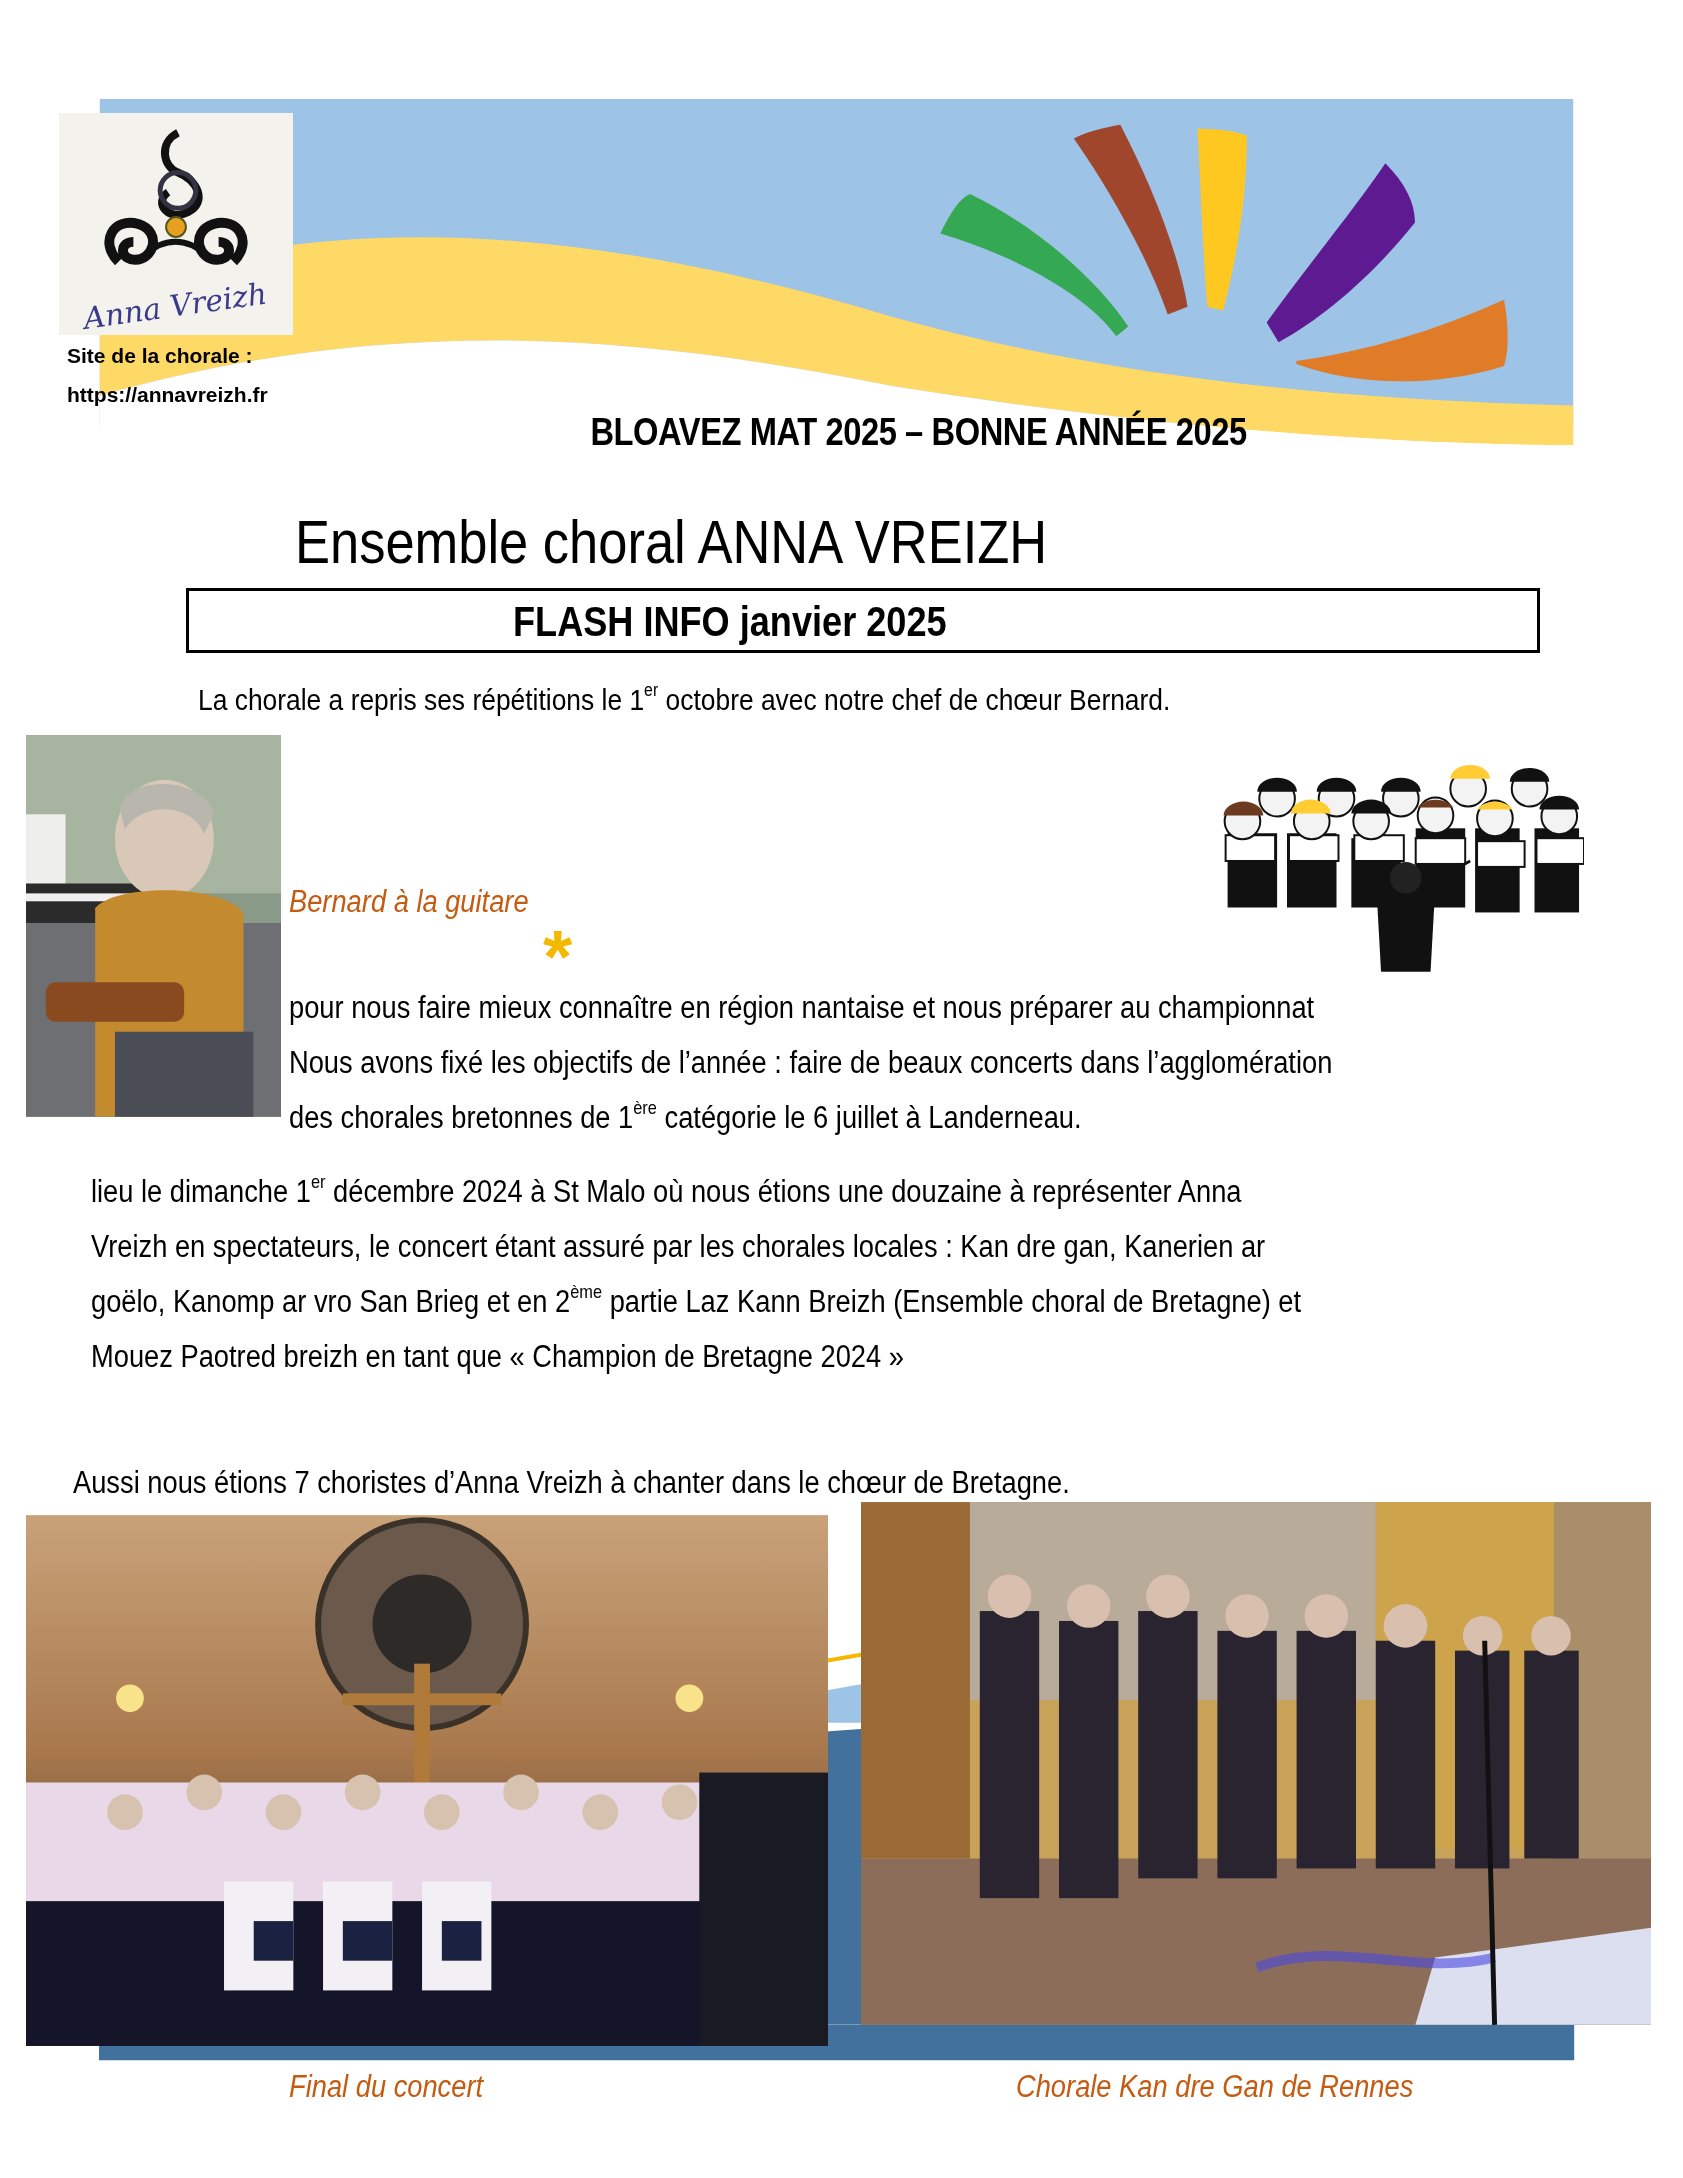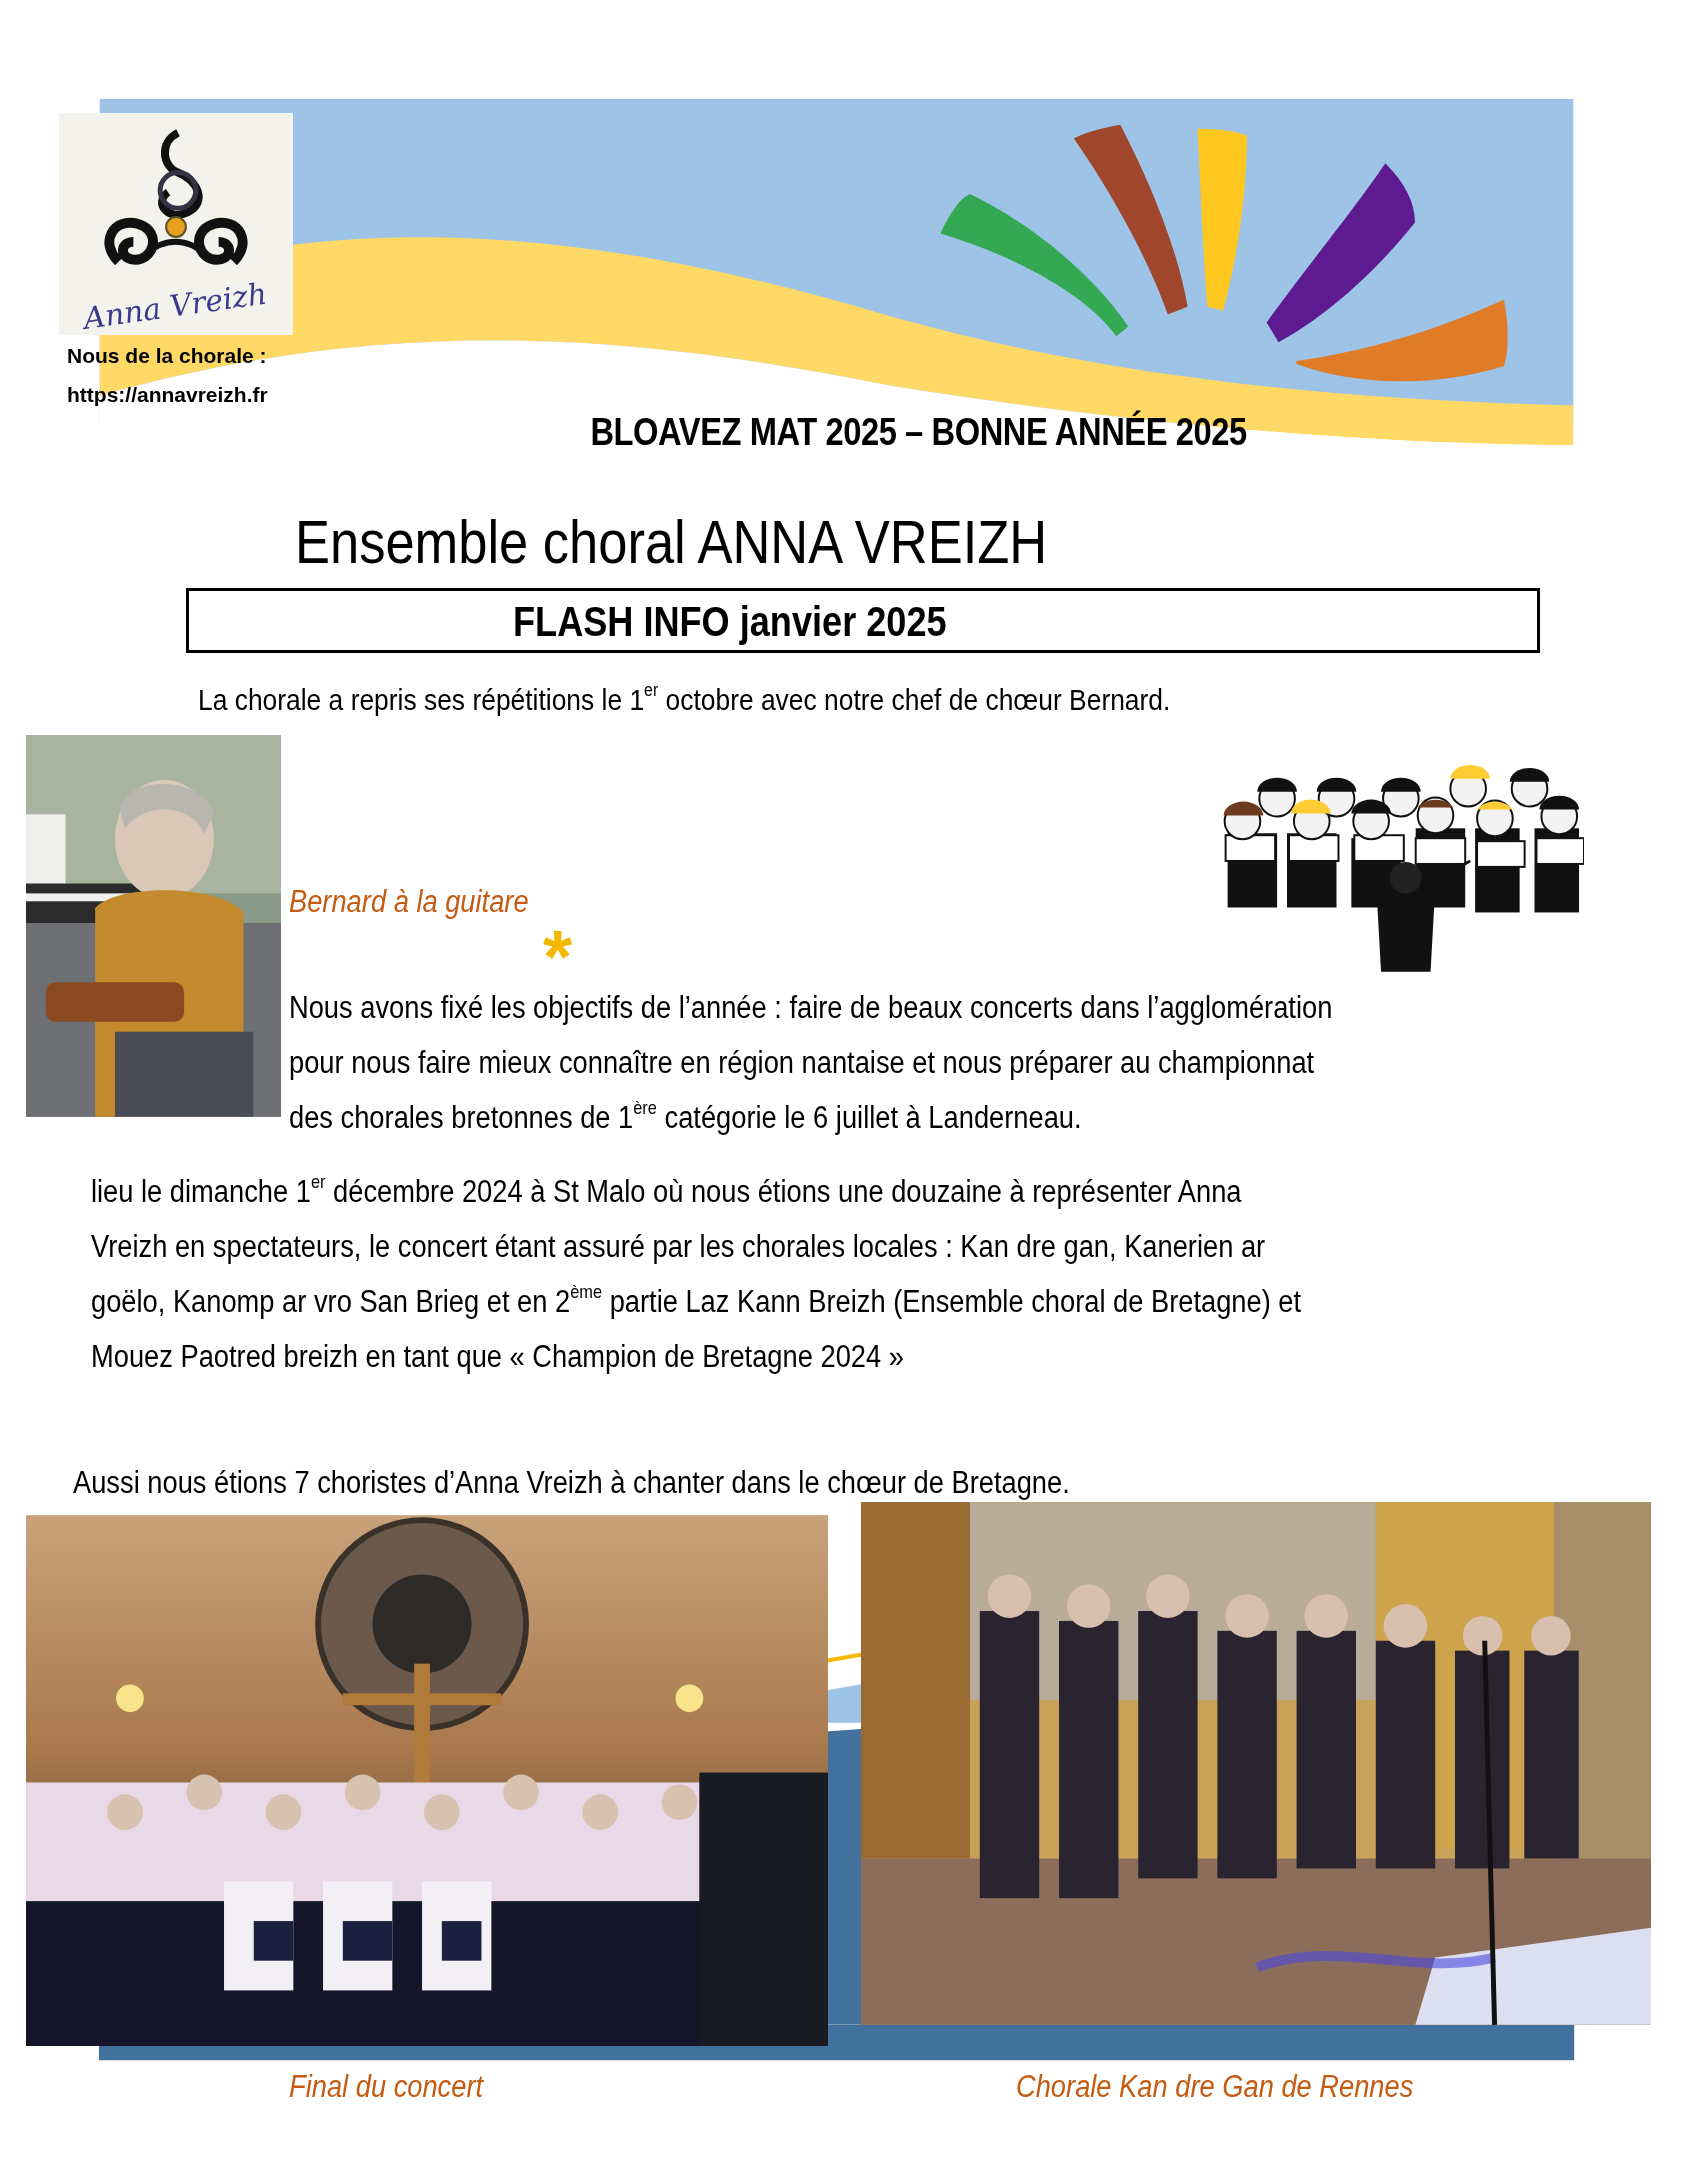--- a/index.html
+++ b/index.html
@@ -64,21 +64,21 @@
     <rect width="236" height="224" fill="#f4f2ec"></rect>
     <path d="M120,20 C100,30 105,55 120,60 C140,68 150,90 130,100 C110,110 95,90 110,80" fill="none" stroke="#111" stroke-width="8"></path>
     <circle cx="120" cy="78" r="18" fill="none" stroke="#334" stroke-width="5"></circle>
     <path d="M60,150 C40,130 55,105 80,112 C105,120 95,150 75,148 C60,146 62,130 75,130" fill="none" stroke="#111" stroke-width="10"></path>
     <path d="M176,150 C196,130 181,105 156,112 C131,120 141,150 161,148 C176,146 174,130 161,130" fill="none" stroke="#111" stroke-width="10"></path>
     <path d="M85,145 C105,125 130,125 150,145" fill="none" stroke="#111" stroke-width="6"></path>
     <circle cx="118" cy="115" r="10" fill="#e8a020" stroke="#552" stroke-width="2"></circle>
     <text x="118" y="205" text-anchor="middle" font-family="DejaVu Serif, serif" font-style="italic" font-size="30" fill="#3a3a8c" transform="rotate(-8 118 200)">Anna Vreizh</text>
   </svg>
 </div>
-<div class="abs site-label">Nous de la chorale :</div>
+<div class="abs site-label">Site de la chorale :</div>
 <div class="abs site-url">https://annavreizh.fr</div>
 
 <div class="abs greeting"><span>BLOAVEZ MAT 2025 – BONNE ANNÉE 2025</span></div>
 <div class="abs main-title"><span>Ensemble choral ANNA VREIZH</span></div>
 <div class="abs flash-box"></div>
 <div class="abs flash-text"><span>FLASH INFO janvier 2025</span></div>
 
 <div class="abs intro">
   <span class="t"><span>La chorale a repris ses répétitions le 1</span><sup>er</sup><span> octobre avec notre chef de chœur Bernard.</span></span>
 </div>
@@ -149,22 +149,22 @@
         <path d="M325,38 a20,14 0 0 1 40,0 z"></path>
         <path d="M355,66 a20,14 0 0 1 40,0 z"></path>
       </g>
     <path d="M190,140 C200,120 240,120 250,140 L245,230 L195,230 Z" fill="#111"></path>
     <circle cx="220" cy="135" r="16" fill="#222"></circle>
     <line x1="245" y1="140" x2="285" y2="118" stroke="#111" stroke-width="3"></line>
   </svg>
 </div>
 
 <div class="abs para p1">
+  <div><span class="t">pour nous faire mieux connaître en région nantaise et nous préparer au championnat</span></div>
   <div><span class="t">Nous avons fixé les objectifs de l’année :  faire de beaux concerts dans l’agglomération</span></div>
-  <div><span class="t">pour nous faire mieux connaître en région nantaise et nous préparer au championnat</span></div>
   <div><span class="t"><span>des chorales bretonnes de 1</span><sup>ère</sup><span> catégorie le 6 juillet à Landerneau.</span></span></div>
 </div>
 
 <div class="abs para p2">
   <div><span class="t"><span>lieu le dimanche 1</span><sup>er</sup><span> décembre 2024 à St Malo où nous étions une douzaine à représenter Anna</span></span></div>
   <div><span class="t">Vreizh en spectateurs, le concert étant assuré par les chorales locales : Kan dre gan, Kanerien ar</span></div>
   <div><span class="t"><span>goëlo, Kanomp ar vro San Brieg et en 2</span><sup>ème</sup><span> partie Laz Kann Breizh (Ensemble choral de Bretagne) et</span></span></div>
   <div><span class="t">Mouez Paotred breizh en tant que « Champion de Bretagne 2024 »</span></div>
 </div>
 

